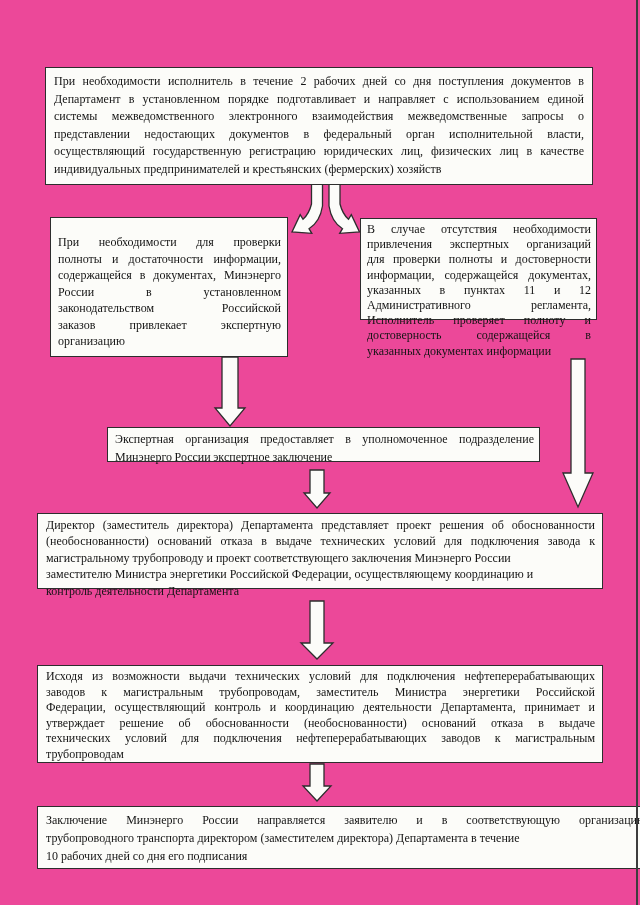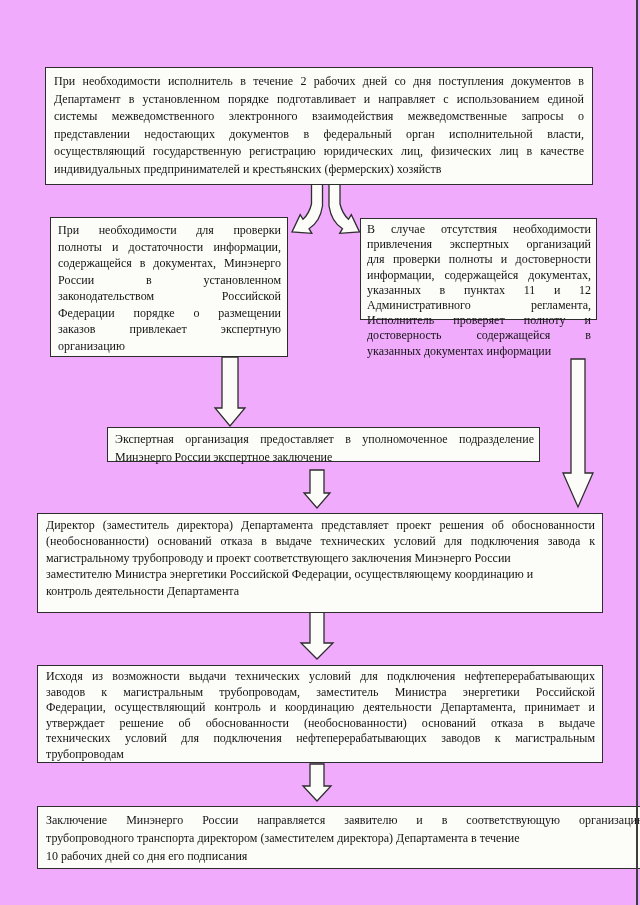--- a/index.html
+++ b/index.html
@@ -6,21 +6,21 @@
     margin: 0;
     padding: 0;
     width: 640px;
     height: 905px;
     background: #ffffff;
   }
   .page {
     position: relative;
     width: 640px;
     height: 905px;
-    background: #f0abfc;
+    background: #ec4899;
     overflow: hidden;
     font-family: "Liberation Serif", "DejaVu Serif", serif;
     color: #141414;
   }
   .arrows {
     position: absolute;
     left: 0; top: 0;
     width: 640px; height: 905px;
     pointer-events: none;
   }
@@ -40,24 +40,24 @@
   .ln {
     text-align: justify;
     text-align-last: justify;
     white-space: normal;
   }
   .ln.rag {
     text-align: left;
     text-align-last: left;
   }
   .b1  { left: 45px;  top: 67px;  width: 548px; height: 118px; padding: 5px 8px 0 8px;  line-height: 17.6px; }
-  .b2a { left: 50px;  top: 217px; width: 238px; height: 140px; padding: 4px 6px 0 7px;  line-height: 16.5px; }
+  .b2a { left: 50px;  top: 217px; width: 238px; height: 140px; padding: 16px 6px 0 7px;  line-height: 16.5px; }
   .b2b { left: 360px; top: 218px; width: 237px; height: 102px; padding: 3px 5px 0 6px;  line-height: 15.2px; }
   .b3  { left: 107px; top: 427px; width: 433px; height: 35px;  padding: 3px 5px 0 7px;  line-height: 17.5px; word-spacing: -0.5px; }
-  .b4  { left: 37px;  top: 513px; width: 566px; height: 100px;  padding: 3px 7px 0 8px;  line-height: 16.4px; }
+  .b4  { left: 37px;  top: 513px; width: 566px; height: 76px;  padding: 3px 7px 0 8px;  line-height: 16.4px; }
   .b5  { left: 37px;  top: 665px; width: 566px; height: 98px;  padding: 3px 7px 0 8px;  line-height: 15.6px; }
   .b6  { left: 37px;  top: 806px; width: 617px; height: 63px;  padding: 4px 7px 0 8px;  line-height: 18px; }
   .scan-edge {
     position: absolute;
     left: 636px; top: 0;
     width: 2px; height: 905px;
     background: #3d3d3d;
   }
 </style>
 </head>
@@ -89,21 +89,20 @@
     <div class="ln">осуществляющий государственную регистрацию юридических лиц, физических лиц в качестве</div>
     <div class="ln rag">индивидуальных предпринимателей и крестьянских (фермерских) хозяйств</div>
   </div>
 
   <div class="box b2a">
     <div class="ln">При необходимости для проверки</div>
     <div class="ln">полноты и достаточности информации,</div>
     <div class="ln">содержащейся в документах, Минэнерго</div>
     <div class="ln">России в установленном</div>
     <div class="ln">законодательством Российской</div>
-    <div class="ln">Федерации порядке о размещении</div>
     <div class="ln">заказов привлекает экспертную</div>
     <div class="ln rag">организацию</div>
   </div>
 
   <div class="box b2b">
     <div class="ln">В случае отсутствия необходимости</div>
     <div class="ln">привлечения экспертных организаций</div>
     <div class="ln">для проверки полноты и достоверности</div>
     <div class="ln">информации, содержащейся документах,</div>
     <div class="ln">указанных в пунктах 11 и 12</div>

